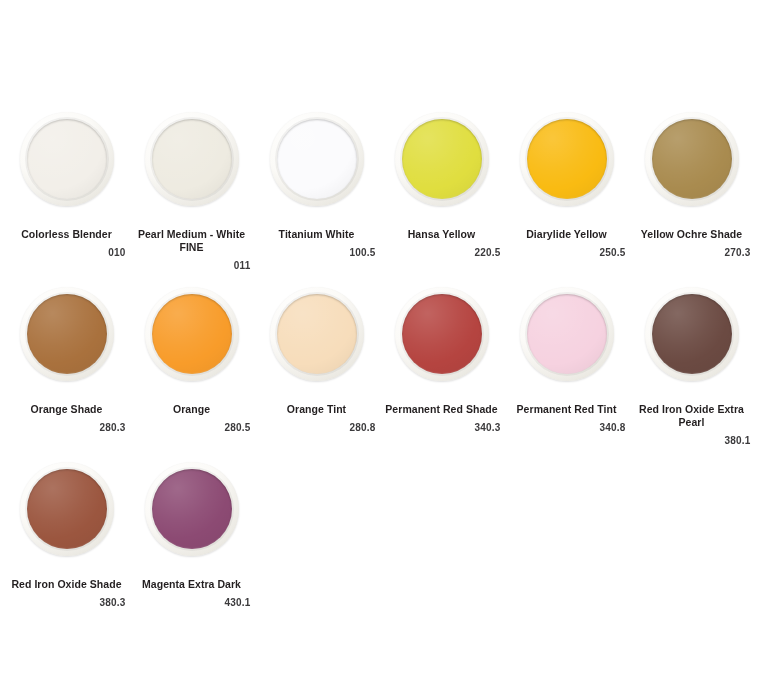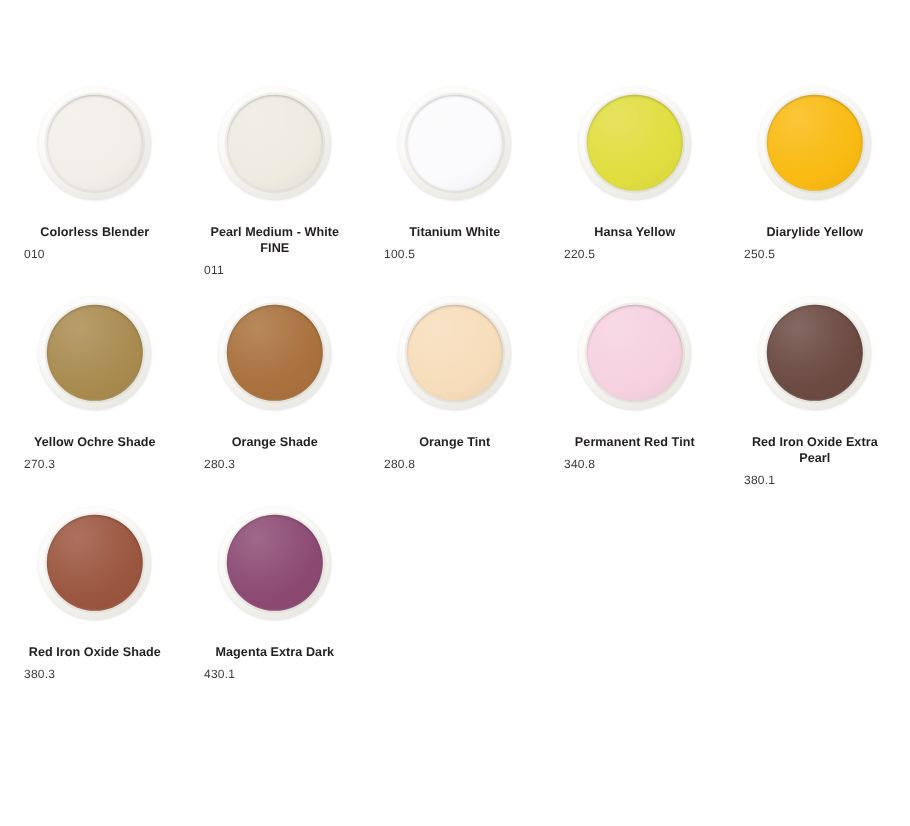--- a/index.html
+++ b/index.html
@@ -9,25 +9,25 @@
   }
   body {
     width: 758px;
     height: 688px;
     font-family: "Liberation Sans", sans-serif;
     overflow: hidden;
   }
 
   #swatch-grid {
     display: grid;
-    grid-template-columns: repeat(5, 1fr);
+    grid-template-columns: repeat(6, 1fr);
     grid-template-rows: repeat(3, 175px);
     column-gap: 0px;
     row-gap: 0px;
-    padding: 72px 4px 0 4px;
+    padding: 112px 4px 0 4px;
     box-sizing: border-box;
   }
 
   .swatch-cell {
     display: flex;
     flex-direction: column;
     align-items: center;
     justify-content: flex-start;
   }
 
@@ -88,23 +88,23 @@
     text-align: center;
     font-size: 10.5px;
     font-weight: bold;
     line-height: 13px;
     color: #231f20;
     letter-spacing: 0.05px;
   }
   .pan-code {
     margin-top: 6px;
     width: 118px;
-    text-align: left;
+    text-align: right;
     font-size: 10px;
-    font-weight: normal;
+    font-weight: bold;
     line-height: 12px;
     color: #3b3a3c;
     letter-spacing: 0.2px;
   }
 </style>
 </head>
 <body>
 
 <div id="swatch-grid">
     <div class="swatch-cell">
@@ -151,27 +151,41 @@
     </div>
     <div class="swatch-cell">
       <div class="pan">
         <div class="pan-fill" style="background: rgb(169, 113, 61);"></div>
       </div>
       <div class="pan-label">Orange Shade</div>
       <div class="pan-code">280.3</div>
     </div>
     <div class="swatch-cell">
       <div class="pan">
+        <div class="pan-fill" style="background: rgb(248, 156, 42);"></div>
+      </div>
+      <div class="pan-label">Orange</div>
+      <div class="pan-code">280.5</div>
+    </div>
+    <div class="swatch-cell">
+      <div class="pan">
         <div class="pan-fill" style="background: rgb(247, 221, 187);"></div>
       </div>
       <div class="pan-label">Orange Tint</div>
       <div class="pan-code">280.8</div>
     </div>
     <div class="swatch-cell">
       <div class="pan">
+        <div class="pan-fill" style="background: rgb(181, 68, 64);"></div>
+      </div>
+      <div class="pan-label">Permanent Red Shade</div>
+      <div class="pan-code">340.3</div>
+    </div>
+    <div class="swatch-cell">
+      <div class="pan">
         <div class="pan-fill" style="background: rgb(246, 210, 224);"></div>
       </div>
       <div class="pan-label">Permanent Red Tint</div>
       <div class="pan-code">340.8</div>
     </div>
     <div class="swatch-cell">
       <div class="pan">
         <div class="pan-fill" style="background: rgb(107, 74, 66);"></div>
       </div>
       <div class="pan-label">Red Iron Oxide Extra Pearl</div>

